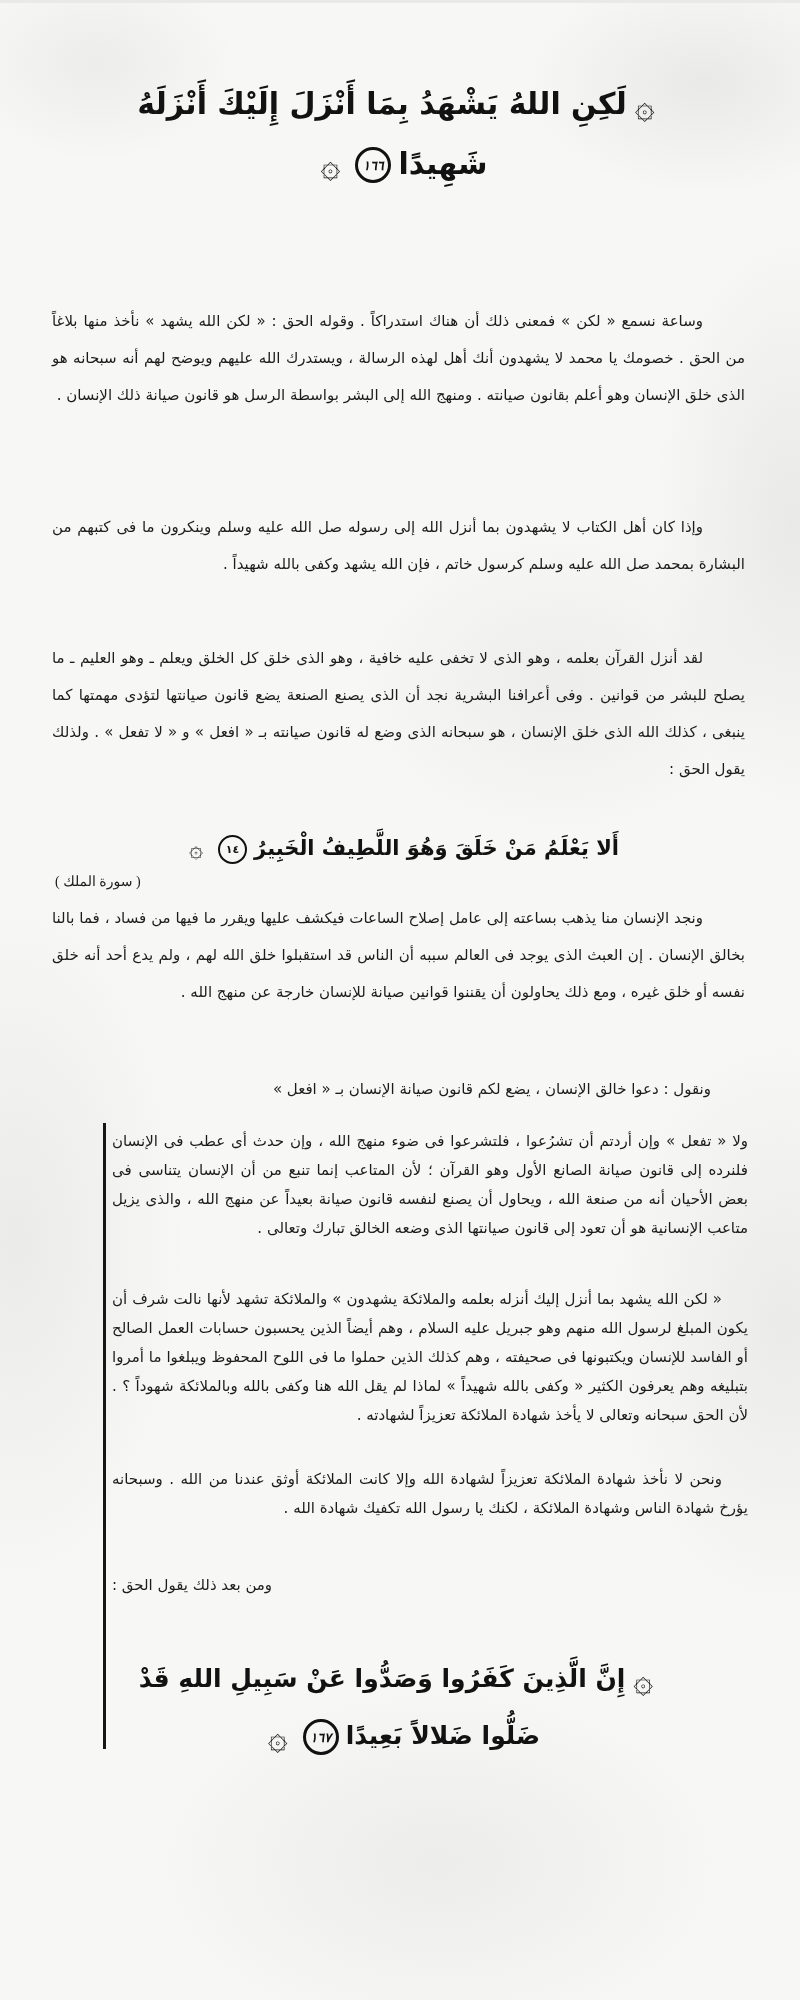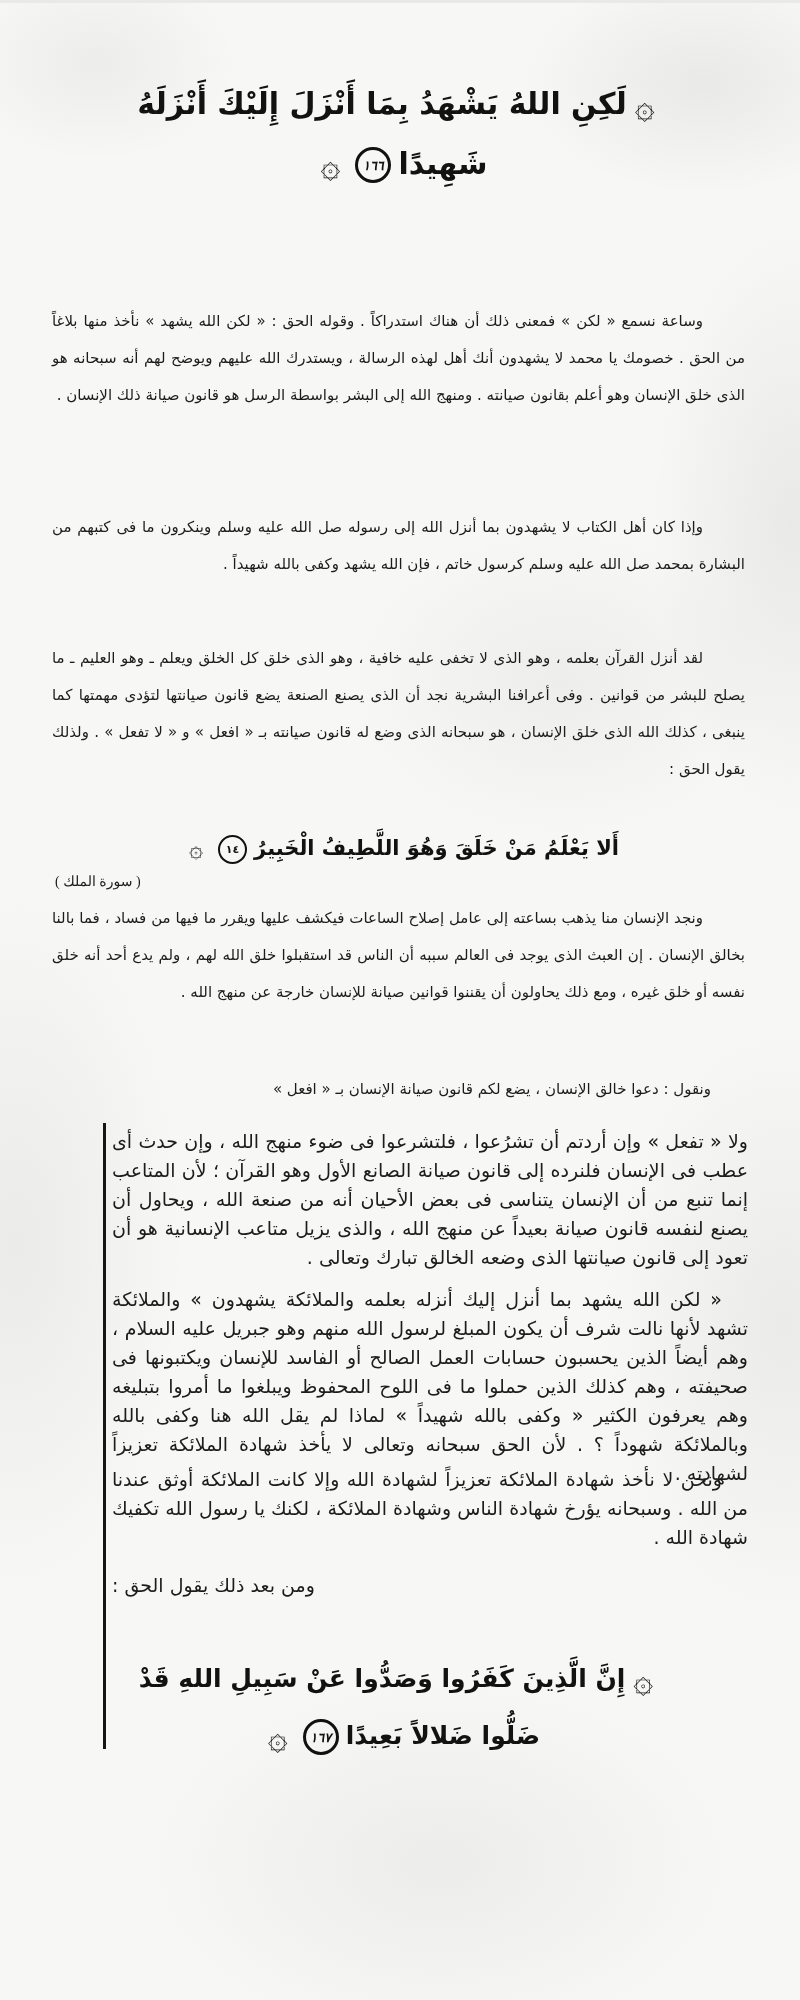--- a/index.html
+++ b/index.html
@@ -70,21 +70,21 @@
   .source-label{
     position:absolute;left:55px;top:870px;
     font-size:14px;
     color:#1c1c1c;
     font-family:Liberation Serif, serif;
   }
   
   .narrow-par{
     position:absolute;right:52px;left:112px;
     margin:0;
-    font-size:19px;
+    font-size:15px;
     line-height:29px;
     text-align:justify;
     color:#1c1c1c;
   }
   .np1{top:1124px;text-indent:0;}
   .np2{top:1282px;text-indent:26px;}
   .np3{top:1462px;text-indent:26px;}
   .np4{top:1568px;text-align:left;text-indent:0;}
   
   .scan-line{

